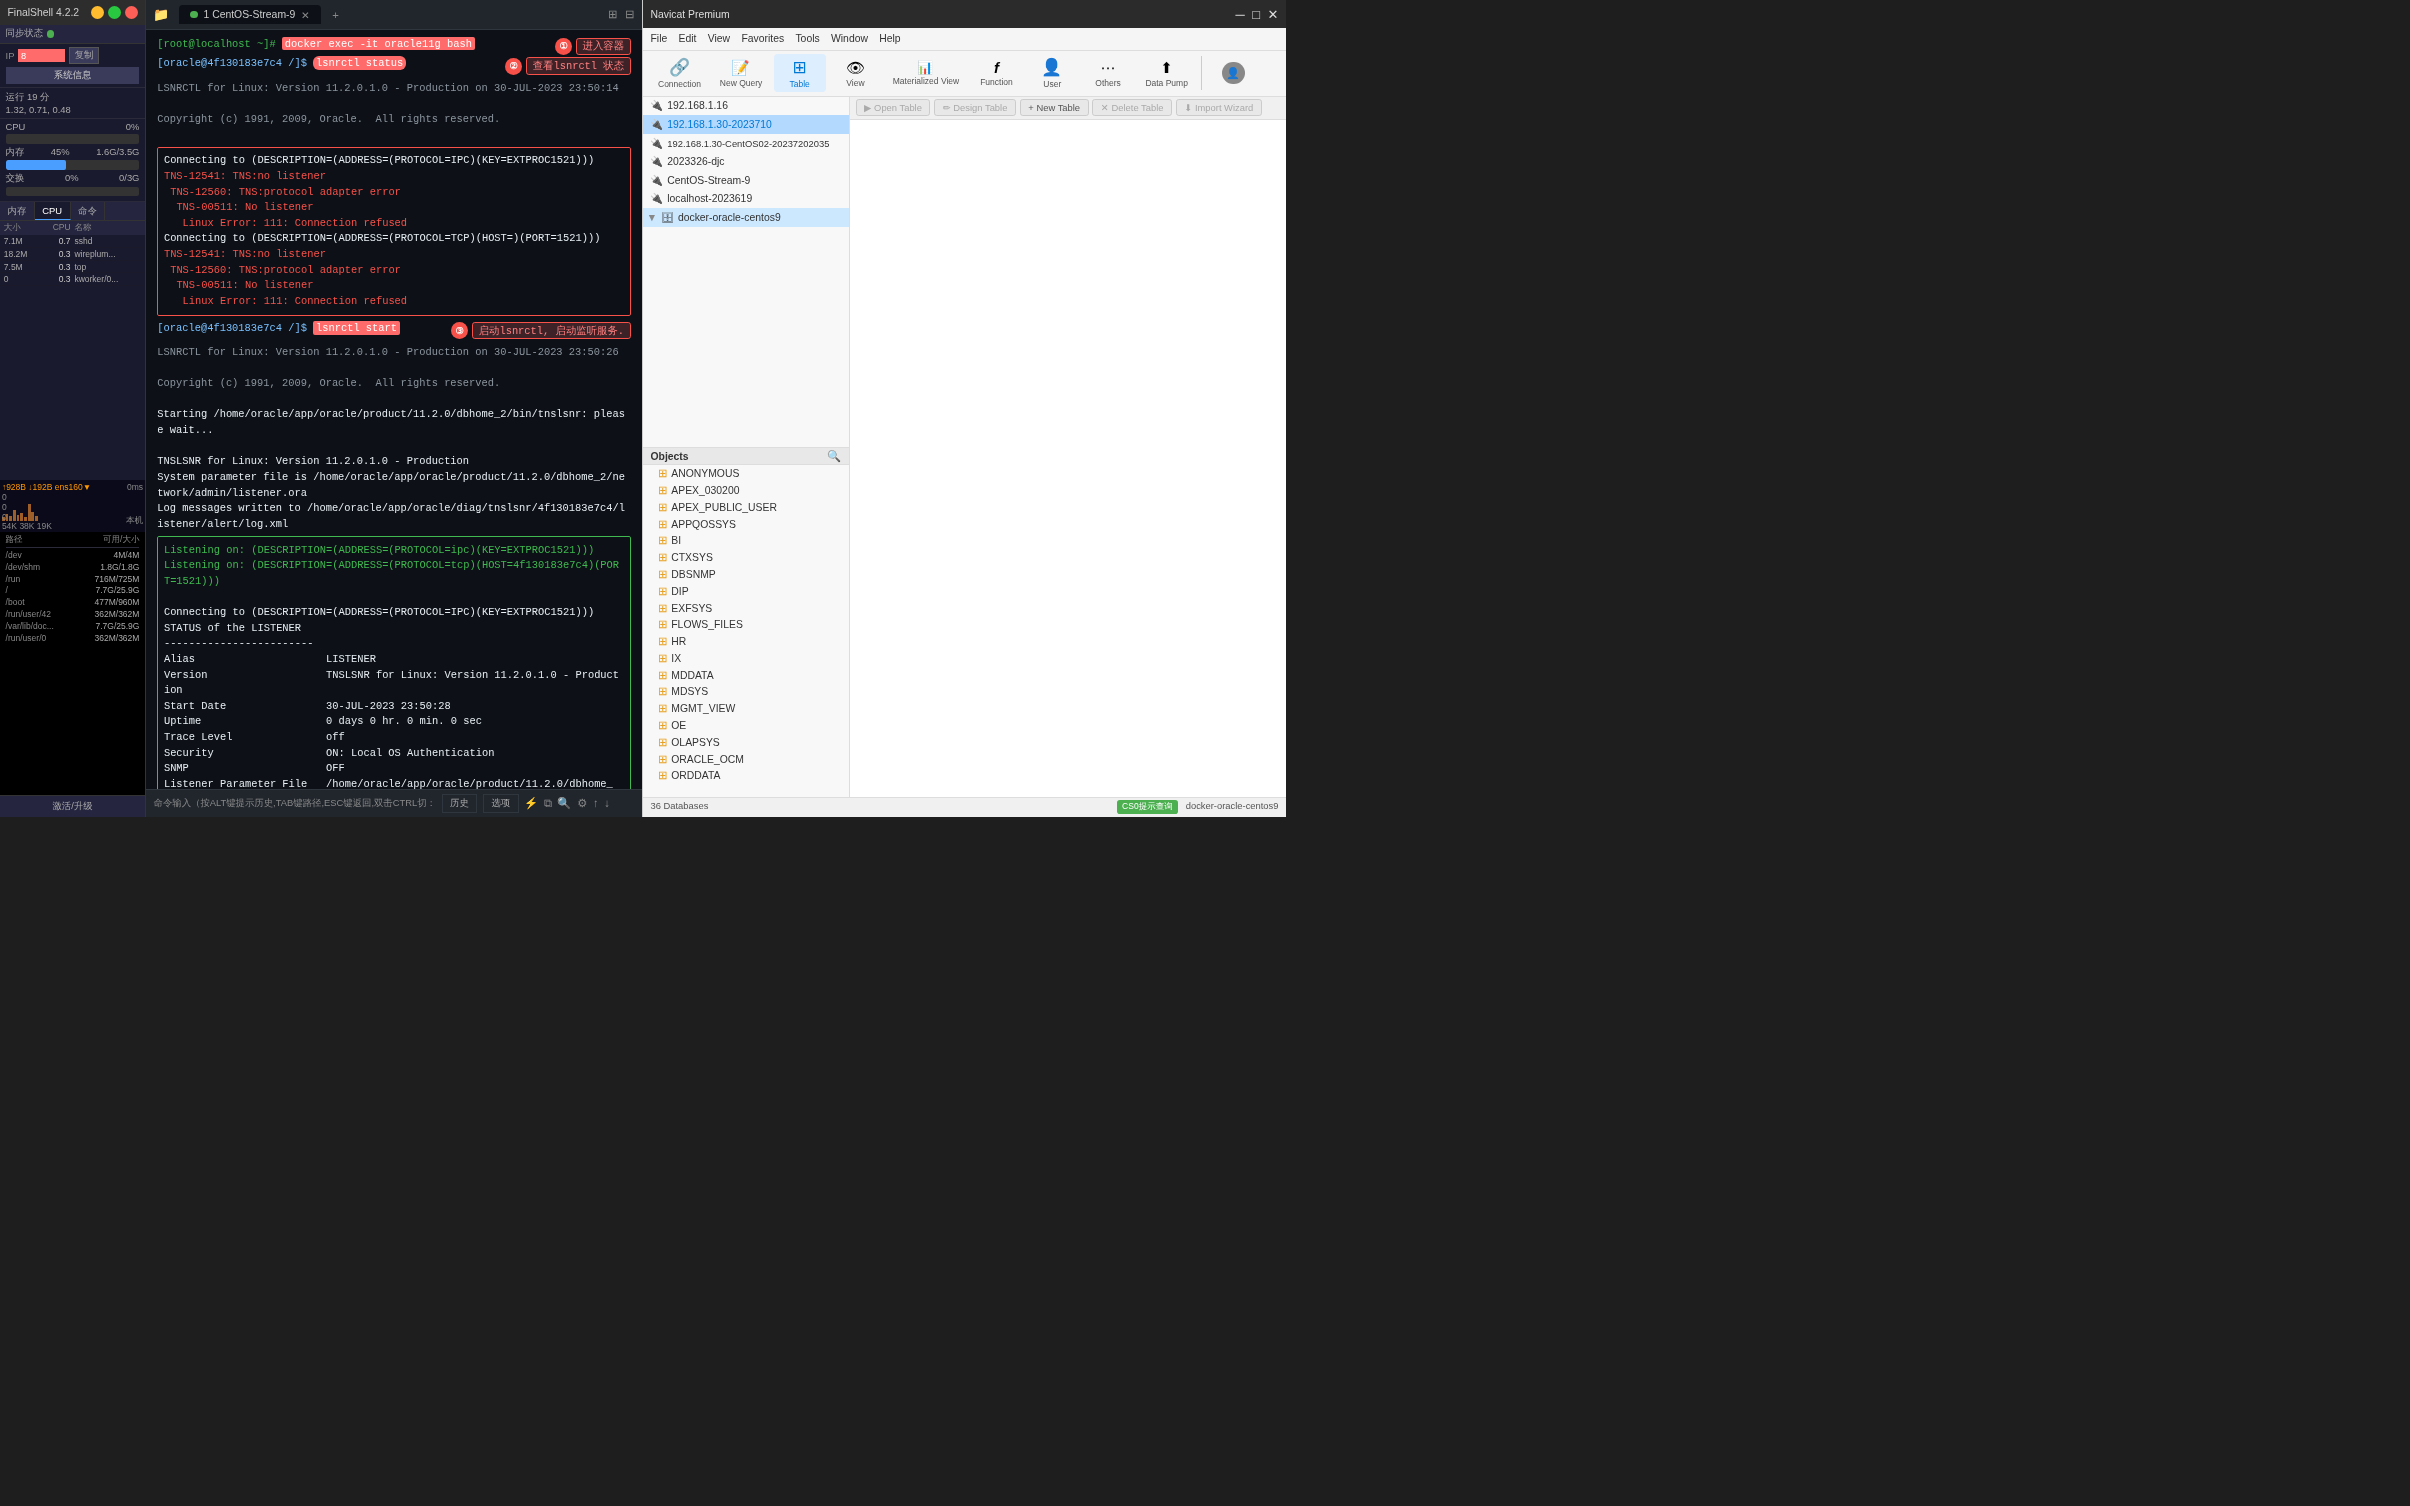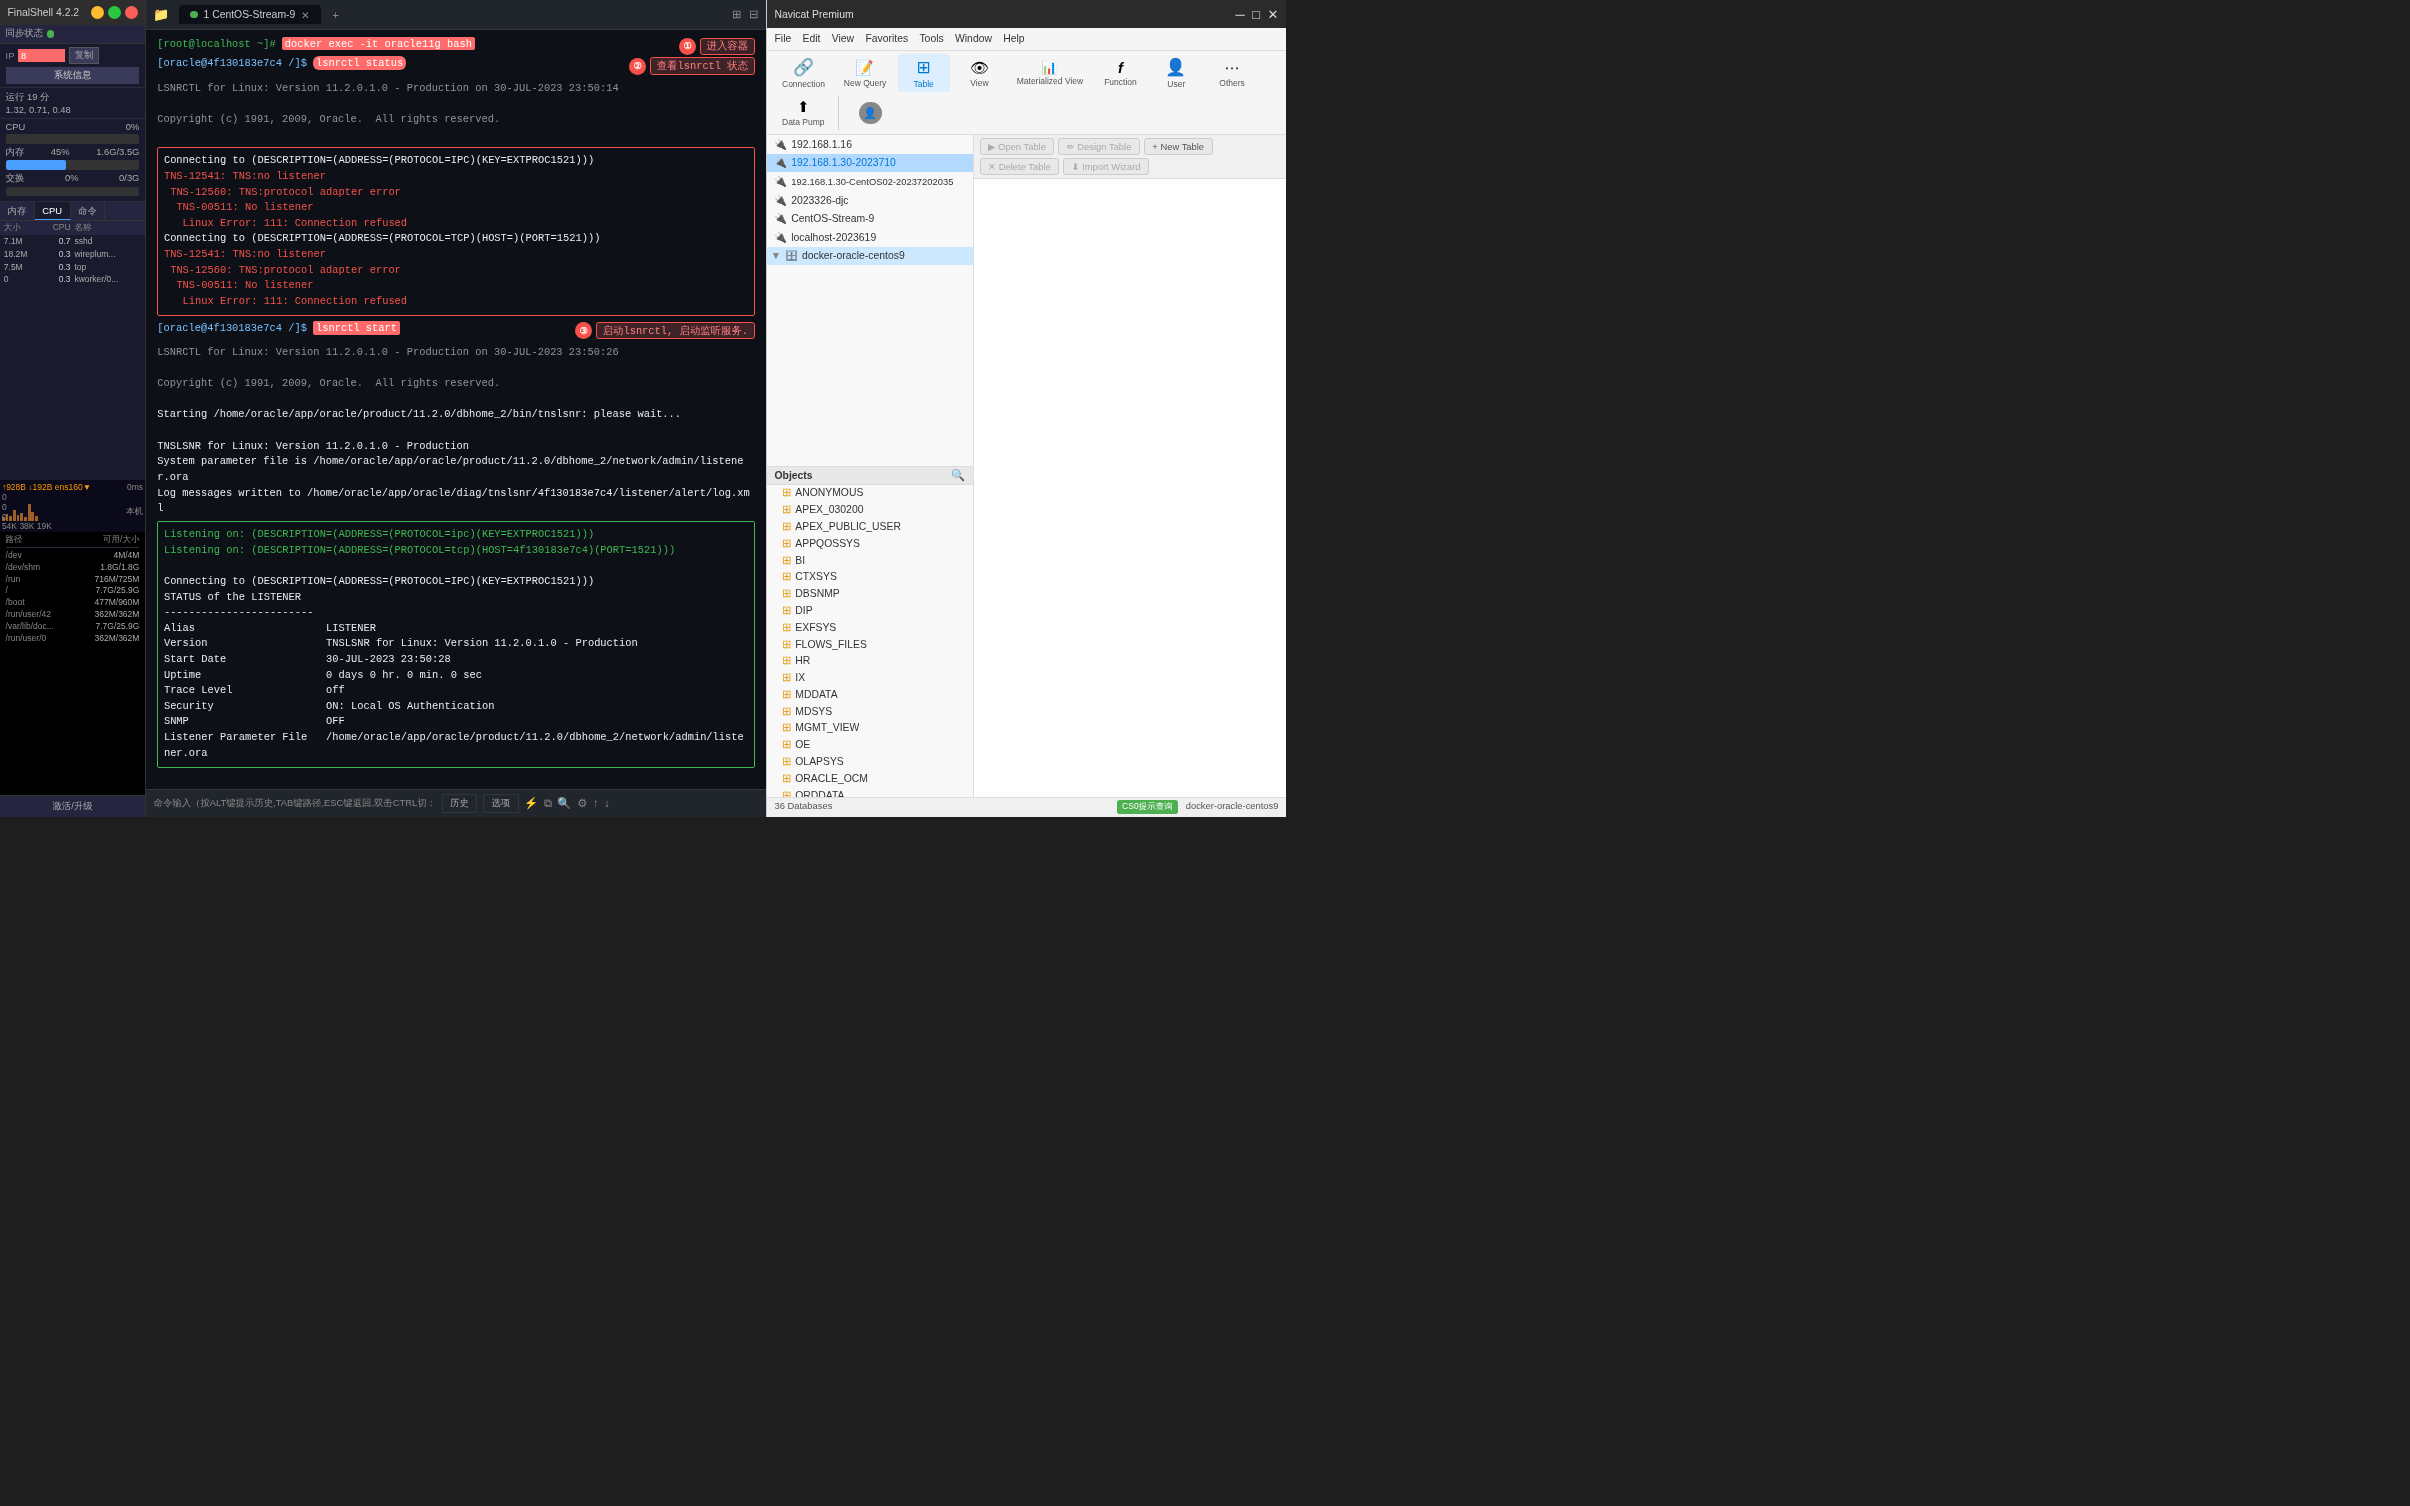--- a/index.html
+++ b/index.html
@@ -47,21 +47,21 @@
     .term-icons { margin-left: auto; display: flex; gap: 7.5px; color: #888; cursor: pointer; }
     .terminal-body { flex: 1; overflow-y: auto; padding: 5.6px 9.4px; font-family: 'Courier New', monospace; font-size: 10.4px; color: #c9d1d9; background: #0d1117; }
     .term-line { line-height: 1.5; white-space: pre-wrap; word-break: break-all; }
     .term-green { color: #3fb950; }
     .term-red { color: #f85149; }
     .term-gray { color: #8b949e; }
     .term-white { color: #e6edf3; }
     .term-foot-btn { background: #21262d; color: #aaa; border: 0.9px solid #30363d; padding: 1.9px 7.5px; font-size: 9.4px; cursor: pointer; }
 
     
-    .right-panel { width: 520px; display: flex; flex-direction: column; background: #fef9c3; border-left: 0.9px solid #ccc; }
+    .right-panel { width: 644px; display: flex; flex-direction: column; background: #fef9c3; border-left: 0.9px solid #ccc; }
     .navicat-title { background: #2b2b2b; color: #ddd; height: 28px; display: flex; align-items: center; padding: 0 7.5px; font-size: 11.3px; }
     .navicat-menu { background: #f5f5f5; display: flex; align-items: center; padding: 0 7.5px; height: 22.6px; border-bottom: 0.9px solid #ddd; font-size: 10.4px; gap: 11.3px; }
     .navicat-menu span { cursor: pointer; color: #333; }
     .navicat-toolbar { background: #f5f5f5; display: flex; align-items: center; padding: 3.8px 7.5px; border-bottom: 0.9px solid #ddd; gap: 3.8px; flex-wrap: wrap; }
     .tb-btn { display: flex; flex-direction: column; align-items: center; padding: 2.8px 7.5px; cursor: pointer; border-radius: 3.8px; min-width: 52px; }
     .tb-btn.active { background: #ddeeff; }
     .tb-icon { font-size: 17px; margin-bottom: 0.9px; }
     .tb-label { font-size: 8.5px; color: #555; white-space: nowrap; }
     .tb-separator { width: 0.9px; height: 34px; background: #ccc; margin: 0 1.9px; }
     .navicat-content { display: flex; flex: 1; overflow: hidden; }
@@ -190,21 +190,21 @@
           <div style="width:2.8px; height:11.3px; background:rgba(255,150,50,0.6);"></div>
           <div style="width:2.8px; height:6.6px; background:rgba(255,150,50,0.6);"></div>
           <div style="width:2.8px; height:8.5px; background:rgba(255,150,50,0.6);"></div>
           <div style="width:2.8px; height:3.8px; background:rgba(255,150,50,0.6);"></div>
           <div style="width:2.8px; height:17px; background:rgba(255,150,50,0.6);"></div>
           <div style="width:2.8px; height:9.4px; background:rgba(255,150,50,0.6);"></div>
           <div style="width:2.8px; height:5.6px; background:rgba(255,150,50,0.6);"></div>
         </div>
 
         <div style="position:absolute; top:1.9px; right:1.9px; font-size:8.5px; color:#888;">0ms</div>
-        <div style="position:absolute; bottom:14px; right:1.9px; font-size:8.5px; color:#888;">本机</div>
+        <div style="position:absolute; bottom:5px; right:1.9px; font-size:8.5px; color:#888;">本机</div>
         <div style="position:absolute; top:11.3px; left:1.9px; font-size:8.5px; color:#888;">0<br>0<br>0</div>
       </div>
 
       <div class="disk-section" style="flex:1; overflow:hidden; padding:1.9px 5.6px; background:#000000; font-size:8.5px;">
         <div style="display:flex; justify-content:space-between; color:#888; border-bottom:0.9px solid #2a2a3a; padding-bottom:0.9px; margin-bottom:0.9px;">
           <span>路径</span>
           <span>可用/大小</span>
         </div>
         <div class="disk-row">
             <span>/dev</span>

